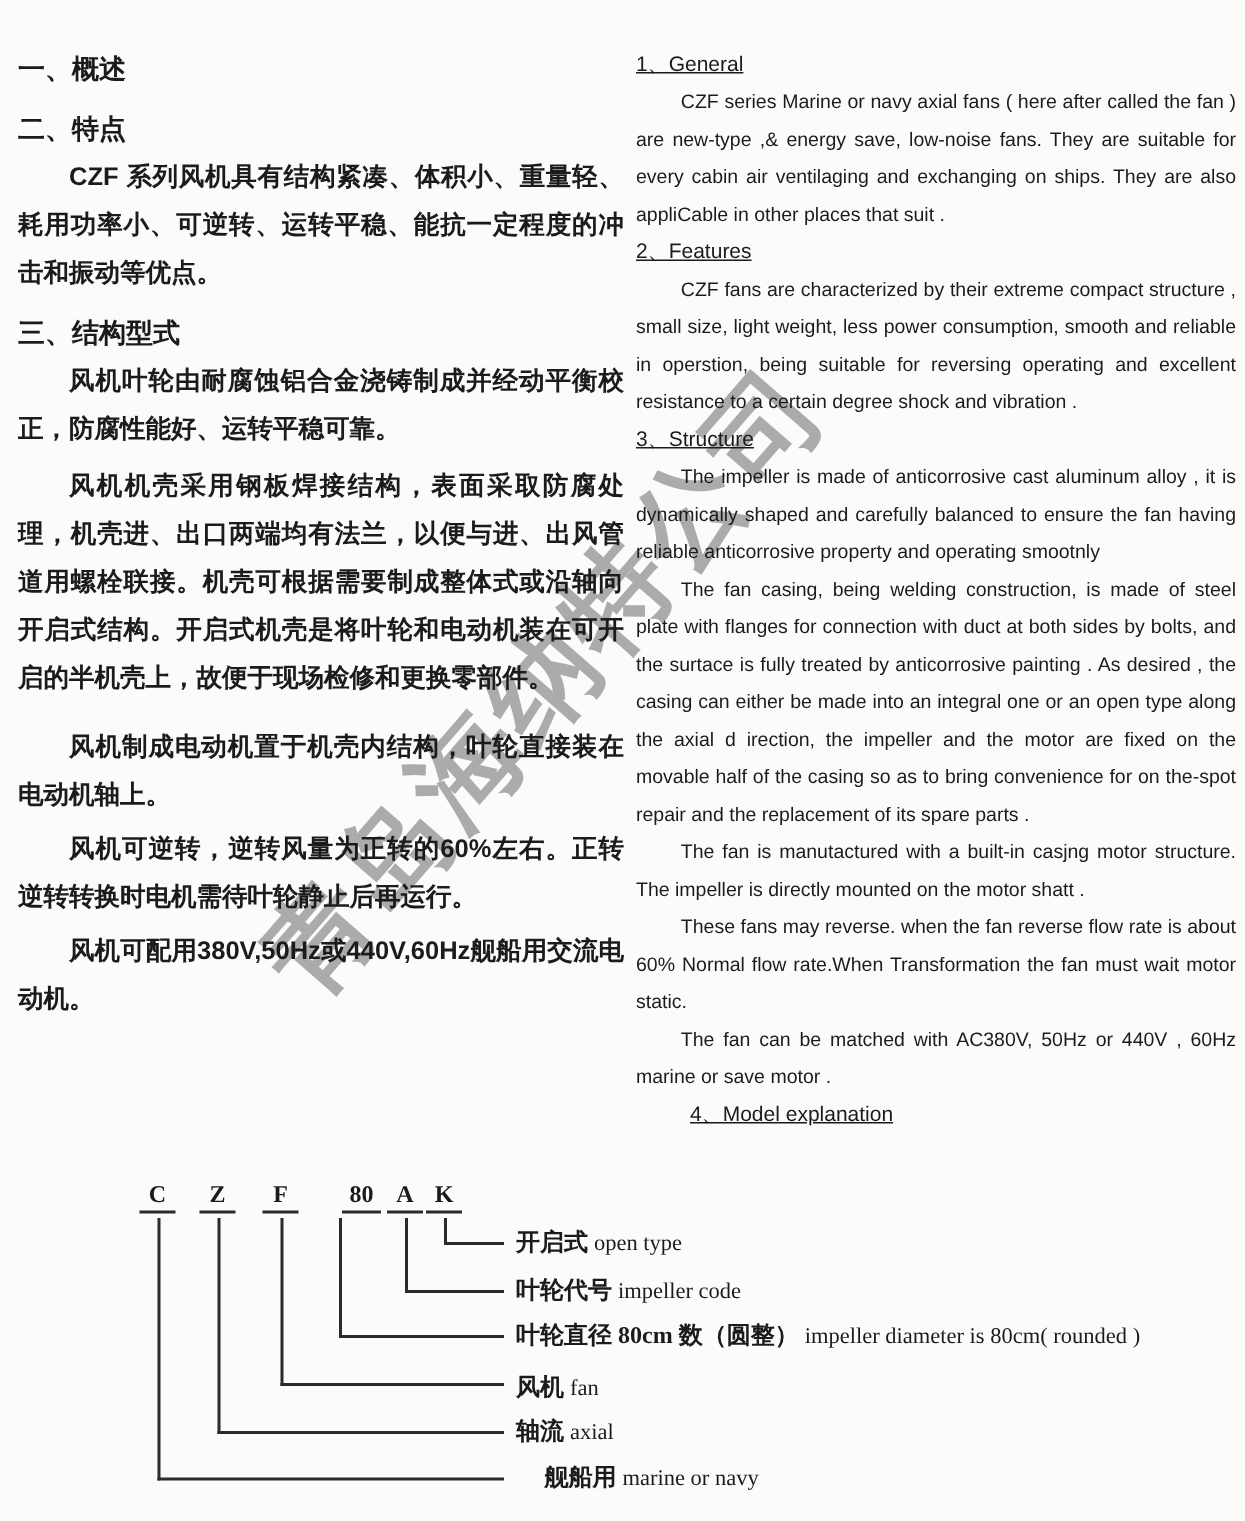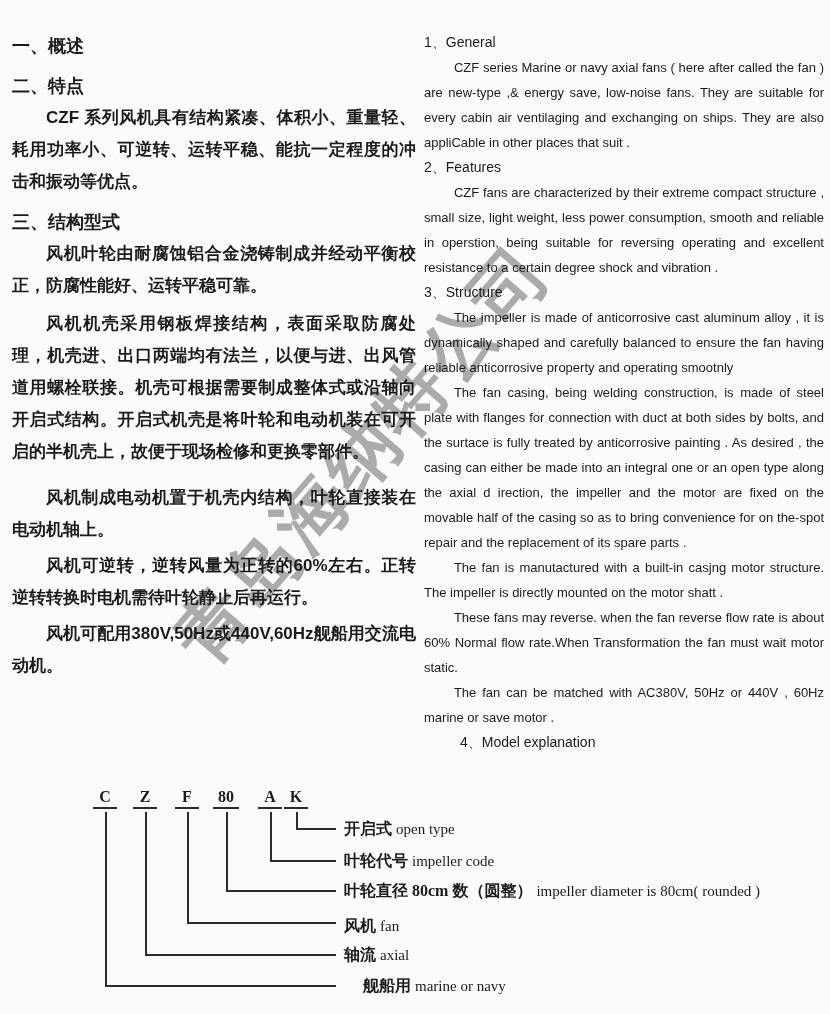--- a/index.html
+++ b/index.html
@@ -19,21 +19,21 @@
   .col{position:absolute;top:30px;z-index:2;}
   .col-left{left:12px;width:404px;}
   .col-right{left:424px;width:400px;}
   
   .zh-h{font-size:18px;line-height:32px;font-weight:bold;margin:0;}
   .zh-p{font-size:17px;line-height:32px;font-weight:bold;margin:0;
         text-align:justify;text-indent:2em;}
   .mt8{margin-top:8px;} .mt6{margin-top:6px;} .mt10{margin-top:4px;}
   .mt14{margin-top:14px;} .mt15{margin-top:15px;}
   
-  .en-h{font-size:14px;line-height:25px;margin:0;font-weight:normal;}
+  .en-h{font-size:14px;line-height:25px;margin:0;font-weight:normal;text-decoration:underline;}
   .en-p{font-size:13px;line-height:25px;margin:0;text-align:justify;
         text-indent:2.3em;}
   .indent-h{padding-left:36px;}
   
   .diagram{position:absolute;left:0;top:780px;width:830px;height:234px;z-index:2;}
   .mletter{
     position:absolute;top:8px;width:24px;text-align:center;
     font-family:"Liberation Serif",serif;font-size:16px;font-weight:bold;
     border-bottom:2px solid #2b2b2b;padding-bottom:1px;height:18px;
   }
@@ -75,21 +75,21 @@
   <p class="en-p mt15">These fans may reverse. when the fan reverse flow rate is about 60% Normal flow rate.When Transformation the fan must wait motor static.</p>
   <p class="en-p mt8">The fan can be matched with AC380V, 50Hz or 440V , 60Hz marine or save motor .</p>
   <p class="en-h indent-h">4、Model explanation</p>
 </div>
 
 <div class="diagram">
 
   <span class="mletter" style="left:93px;">C</span>
   <span class="mletter" style="left:133px;">Z</span>
   <span class="mletter" style="left:175px;">F</span>
-  <span class="mletter" style="left:213px;width:26px;">80</span>
+  <span class="mletter" style="left:228px;width:26px;">80</span>
   <span class="mletter" style="left:258px;">A</span>
   <span class="mletter" style="left:284px;">K</span>
 
   <div class="vline" style="left:105px;top:32px;height:175px;"></div>
   <div class="vline" style="left:145px;top:32px;height:144px;"></div>
   <div class="vline" style="left:187px;top:32px;height:112px;"></div>
   <div class="vline" style="left:226px;top:32px;height:80px;"></div>
   <div class="vline" style="left:270px;top:32px;height:50px;"></div>
   <div class="vline" style="left:296px;top:32px;height:18px;"></div>
 

